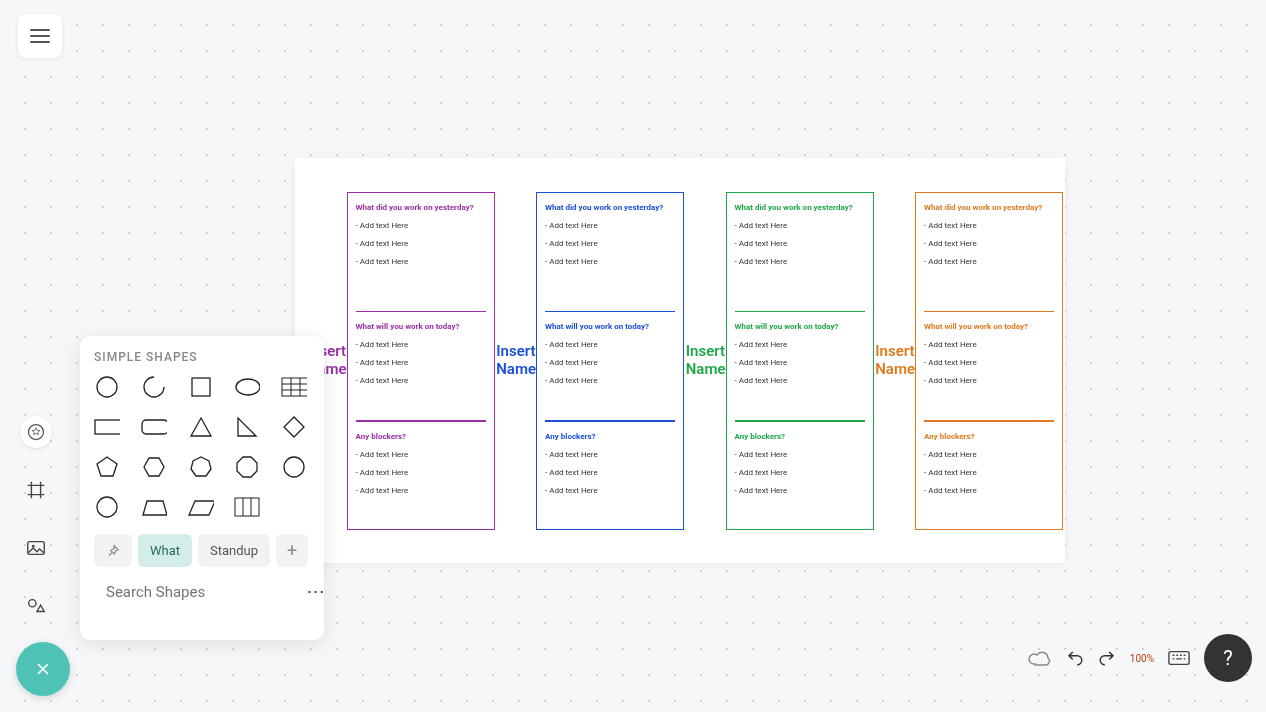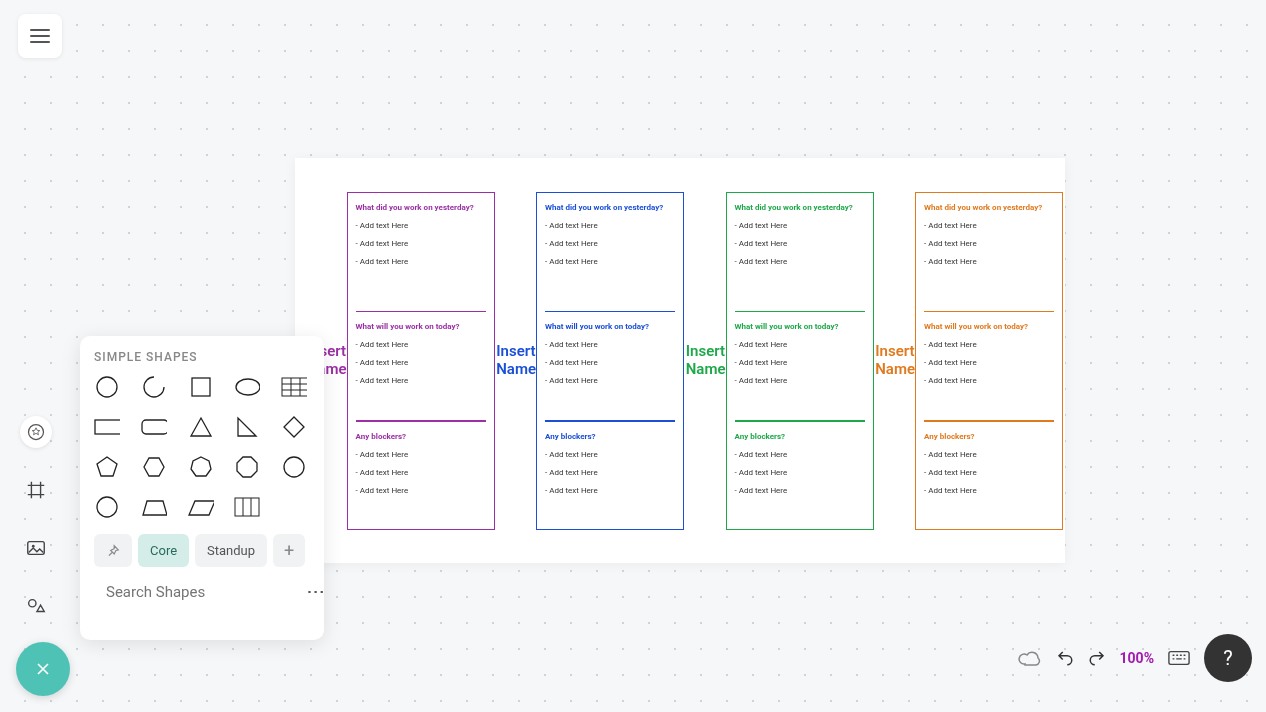--- a/index.html
+++ b/index.html
@@ -46,21 +46,21 @@
 .tab { padding:6px 12px; border-radius:6px; font-size:13px; color:#555; background:#f0f2f4; cursor:pointer; display:flex; align-items:center; justify-content:center; }
 .tab.active { background:#d4ede8; color:#2a6b5f; }
 .tab.plus { width:32px; padding:6px 0; font-size:18px; color:#888; }
 .search-row { display:flex; align-items:center; gap:8px; padding:6px 4px; }
 .search-row input { border:none; outline:none; font-size:15px; color:#888; flex:1; background:transparent; }
 .kebab { font-size:18px; color:#555; cursor:pointer; writing-mode:vertical-lr; line-height:.4;}
 
 
 .bottom-bar { position:absolute; right:14px; bottom:30px; display:flex; align-items:center; gap:14px; z-index:10; }
 .bb-item { color:#555; cursor:pointer; display:flex; align-items:center; justify-content:center; }
-.zoom { font-size:14px; font-weight:700; color:#a21caf; }
+.zoom { font-size:10px; font-weight:400; color:#c2410c; }
 .help-fab { width:48px; height:48px; background:#333; border-radius:50%; color:#fff; font-size:20px; display:flex; align-items:center; justify-content:center; cursor:pointer; }
 
 svg { display:block; }
 </style>
 </head>
 <body>
 
 <div class="dots"></div>
 
 <div class="topbar">
@@ -323,21 +323,21 @@
         </svg>
       </div>
     <div class="shape-cell"></div>
   </div>
   <div class="tabs-row">
     <div class="tab">
       <svg width="14" height="14" viewBox="0 0 24 24">
           <path fill="none" stroke="#888" stroke-width="2" d="M14 3l7 7-4 1-3 6-3-3-6 6 6-6-3-3 6-3z"></path>
         </svg>
     </div>
-    <div class="tab active">Core</div>
+    <div class="tab active">What</div>
     <div class="tab">Standup</div>
     <div class="tab plus">+</div>
   </div>
   <div class="search-row">
     <svg width="18" height="18" viewBox="0 0 24 24">
         <circle cx="10" cy="10" r="7" fill="none" stroke="#999" stroke-width="2"></circle>
         <path stroke="#999" stroke-width="2" d="M15 15l5 5"></path>
       </svg>
     <input type="text" placeholder="Search Shapes" style="">
     <span class="kebab">⋮</span>

